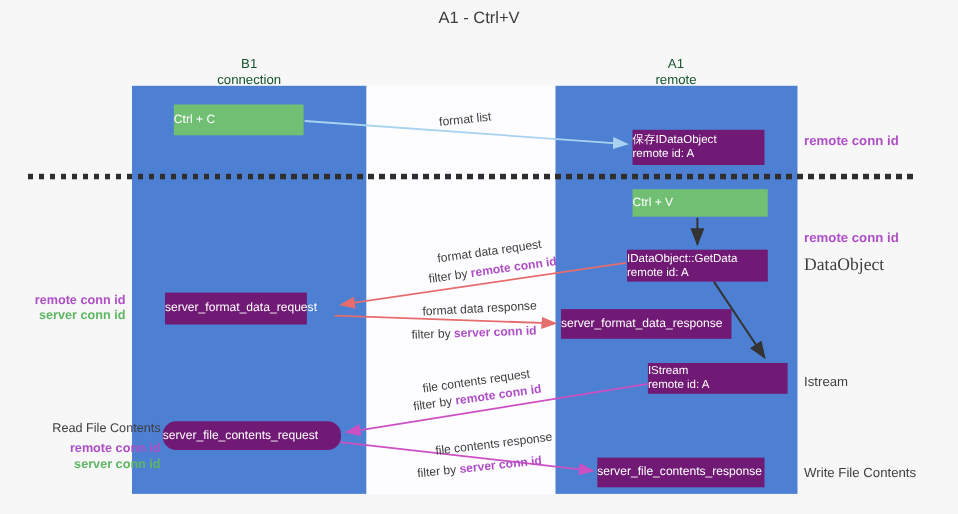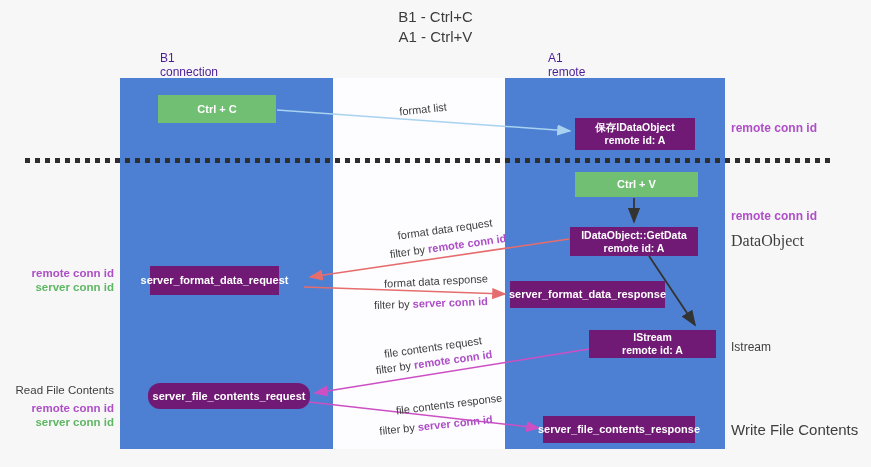--- a/index.html
+++ b/index.html
@@ -1,28 +1,28 @@
 <!DOCTYPE html>
 <html><head>
 <meta charset="utf-8">
 <style>
   html,body{margin:0;padding:0;}
   body{font-family:"Liberation Sans","DejaVu Sans",sans-serif;background:#f7f7f8;}
   #canvas{position:relative;width:871px;height:467px;background:#f7f7f8;overflow:hidden;}
   .abs{position:absolute;}
 
   .title-block{left:0;top:7px;width:871px;text-align:center;font-size:15px;line-height:20px;color:#3c3c3c;}
-  .lane-header{text-align:left;font-size:12px;line-height:14px;color:#4c1d95;}
+  .lane-header{text-align:center;font-size:12px;line-height:14px;color:#14532d;}
   .lane{background:#4d80d2;}
   .mid-band{background:#fdfdff;}
 
   .divider{height:5px;background:repeating-linear-gradient(to right,#2e2e2e 0 5px,transparent 5px 10px);}
 
-  .node{display:flex;flex-direction:column;align-items:center;justify-content:center;
-        color:#ffffff;font-size:11px;line-height:13px;text-align:center;white-space:nowrap;font-weight:bold;}
+  .node{display:flex;flex-direction:column;align-items:flex-start;justify-content:center;
+        color:#ffffff;font-size:11px;line-height:13px;text-align:center;white-space:nowrap;}
   .node.orange{background:#701a75;}
   .node.green{background:#71bf73;}
   .node .l2{font-size:10.5px;}
 
   .mid-label{font-size:11px;color:#3e3e3e;white-space:nowrap;transform-origin:center;}
   .mid-label .purple{color:#ae4fc6;font-weight:700;}
   .center{transform:translate(-50%,-50%);}
 
   .side-label{font-size:11.5px;line-height:14px;white-space:nowrap;color:#3e3e3e;}
   .side-label.purple{color:#ae4fc6;font-weight:700;}
@@ -30,21 +30,20 @@
   .left-stack{width:114px;text-align:right;}
 
   svg.arrows{left:0;top:0;pointer-events:none;}
 </style>
 </head>
 <body>
 
 <div id="canvas">
 
   <div class="abs title-block">
-    <div>B1 - Ctrl+C</div>
     <div>A1 - Ctrl+V</div>
   </div>
 
   <div class="abs lane-header" style="left:160px;top:51px;width:133px;">
     <div>B1</div>
     <div>connection</div>
   </div>
   <div class="abs lane-header" style="left:548px;top:51px;width:133px;">
     <div>A1</div>
     <div>remote</div>
@@ -142,25 +141,25 @@
   <div class="abs mid-label center" style="left:449px;top:404px;transform:translate(-50%,-50%) rotate(-7deg);">file contents response</div>
   <div class="abs mid-label center" style="left:436px;top:425px;transform:translate(-50%,-50%) rotate(-6deg);">
     <span>filter by</span>
     <span class="purple">server conn id</span>
   </div>
 
   <div class="abs side-label purple" style="left:731px;top:121px;font-size:12px;">remote conn id</div>
   <div class="abs side-label purple" style="left:731px;top:209px;font-size:12px;">remote conn id</div>
   <div class="abs side-label" style="left:731px;top:234px;font-size:16px;font-family:Liberation Serif, serif;">DataObject</div>
   <div class="abs side-label" style="left:731px;top:340px;font-size:12px;">Istream</div>
-  <div class="abs side-label" style="left:731px;top:423px;font-size:15px;">Write File Contents</div>
+  <div class="abs side-label" style="left:731px;top:423px;font-size:12px;">Write File Contents</div>
 
   <div class="abs left-stack" style="left:0px;top:266px;">
     <div class="side-label purple">remote conn id</div>
     <div class="side-label greentxt">server conn id</div>
   </div>
-  <div class="abs left-stack" style="left:0px;top:383px;">
+  <div class="abs left-stack" style="left:0px;top:383px;padding-left:32px;">
     <div class="side-label">Read File Contents</div>
     <div class="side-label purple" style="margin-top:4px;">remote conn id</div>
     <div class="side-label greentxt">server conn id</div>
   </div>
 
 </div>
 
 </body></html>

